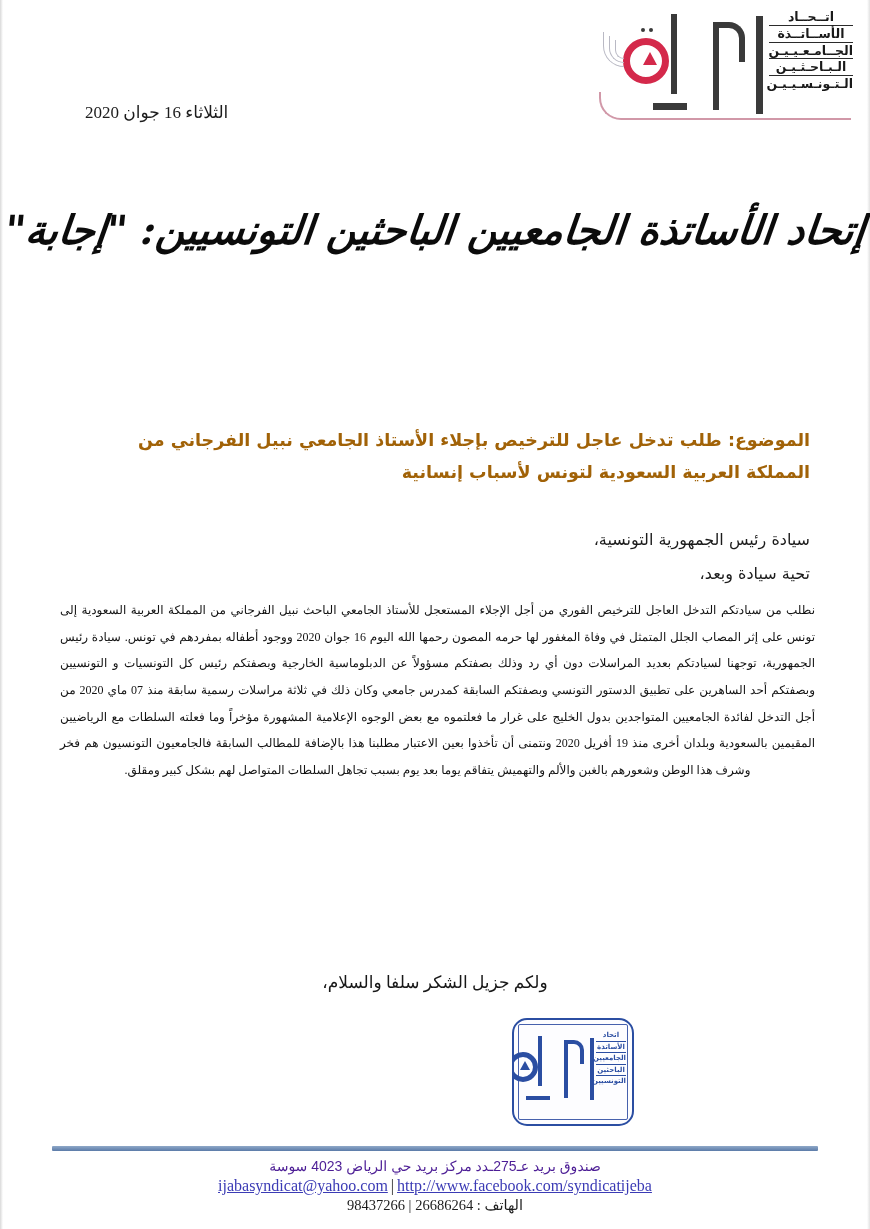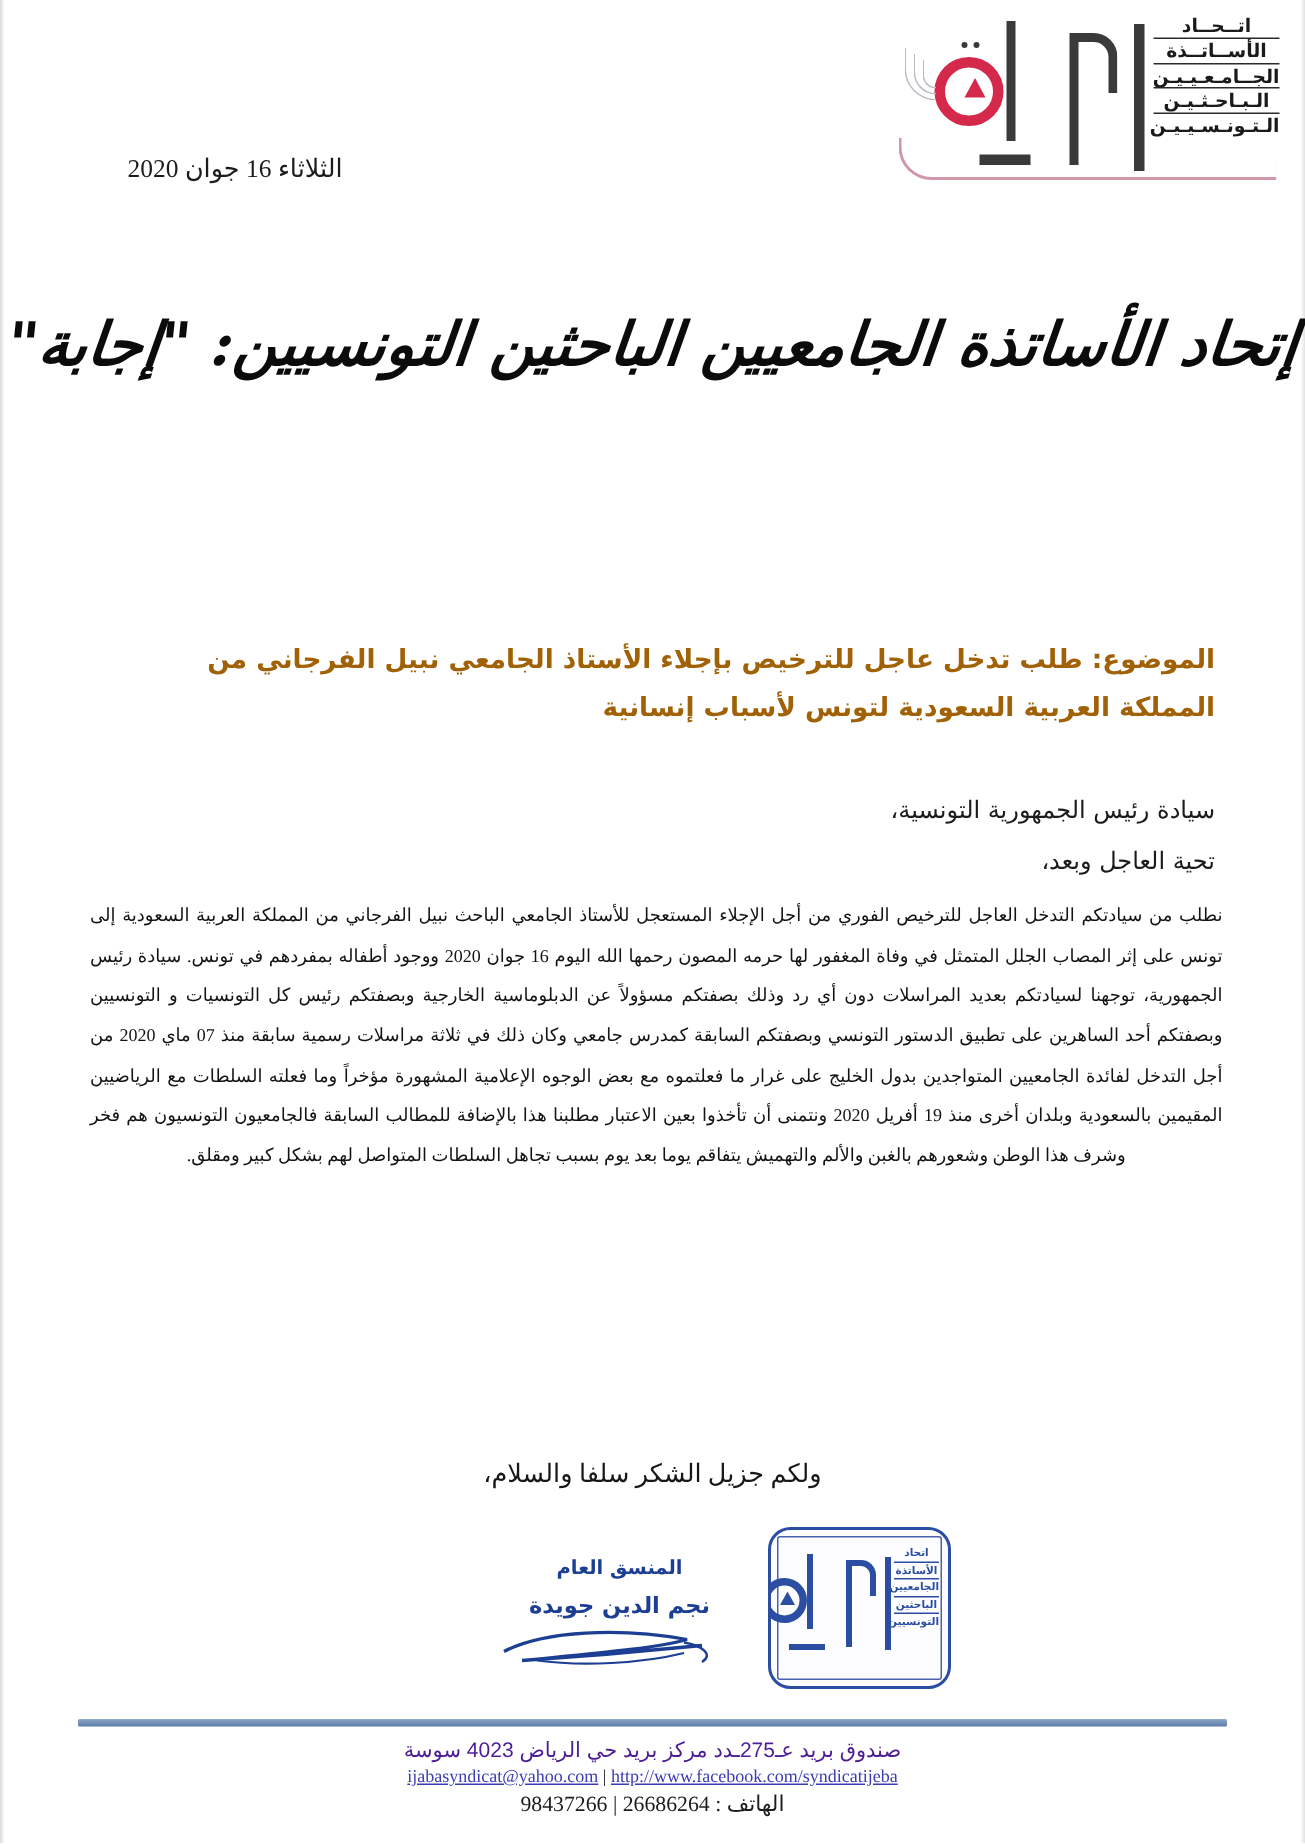--- a/index.html
+++ b/index.html
@@ -390,21 +390,21 @@
     direction: rtl;
   }
   .footer-address {
     font-family: Liberation Sans, sans-serif;
     font-size: 14px;
     color: #4c1d95;
   }
   .footer-links {
     margin-top: 3px;
     font-family: "Liberation Serif", serif;
-    font-size: 12px;
+    font-size: 16px;
     direction: ltr;
     color: #3b3bb5;
   }
   .footer-links a {
     color: #3b3bb5;
     text-decoration: underline;
   }
   .footer-sep { color: #222; padding: 0 3px; }
   .footer-phone {
     margin-top: 2px;
@@ -457,38 +457,27 @@
 
   <div class="date-line">الثلاثاء 16 جوان 2020</div>
 
   <div class="headline">إتحاد الأساتذة الجامعيين الباحثين التونسيين: "إجابة"</div>
 
 
   <div class="subject">الموضوع: طلب تدخل عاجل للترخيص بإجلاء الأستاذ الجامعي نبيل الفرجاني من المملكة العربية السعودية لتونس لأسباب إنسانية</div>
 
   <div class="salutation">
     <div>سيادة رئيس الجمهورية التونسية،</div>
-    <div>تحية العاجل وبعد،</div>
+    <div>تحية سيادة وبعد،</div>
   </div>
 
   <div class="body-text">نطلب من سيادتكم التدخل العاجل للترخيص الفوري من أجل الإجلاء المستعجل للأستاذ الجامعي الباحث نبيل الفرجاني من المملكة العربية السعودية إلى تونس على إثر المصاب الجلل المتمثل في وفاة المغفور لها حرمه المصون رحمها الله اليوم 16 جوان 2020 ووجود أطفاله بمفردهم في تونس. سيادة رئيس الجمهورية، توجهنا لسيادتكم بعديد المراسلات دون أي رد وذلك بصفتكم مسؤولاً عن الدبلوماسية الخارجية وبصفتكم رئيس كل التونسيات و التونسيين وبصفتكم أحد الساهرين على تطبيق الدستور التونسي وبصفتكم السابقة كمدرس جامعي وكان ذلك في ثلاثة مراسلات رسمية سابقة منذ 07 ماي 2020 من أجل التدخل لفائدة الجامعيين المتواجدين بدول الخليج على غرار ما فعلتموه مع بعض الوجوه الإعلامية المشهورة مؤخراً وما فعلته السلطات مع الرياضيين المقيمين بالسعودية وبلدان أخرى منذ 19 أفريل 2020 ونتمنى أن تأخذوا بعين الاعتبار مطلبنا هذا بالإضافة للمطالب السابقة فالجامعيون التونسيون هم فخر وشرف هذا الوطن وشعورهم بالغبن والألم والتهميش يتفاقم يوما بعد يوم بسبب تجاهل السلطات المتواصل لهم بشكل كبير ومقلق.</div>
 
   <div class="closing">ولكم جزيل الشكر سلفا والسلام،</div>
 
-  <div class="signature">
-    <div class="sig-role">المنسق العام</div>
-    <div class="sig-name">نجم الدين جويدة</div>
-    <div class="sig-scribble">
-      <svg width="190" height="34" viewBox="0 0 190 34">
-        <path d="M18 20 C 45 6, 95 4, 140 12 C 120 18, 70 22, 30 26 C 60 24, 110 20, 150 16" fill="none" stroke="#1d3f93" stroke-width="2.2"></path>
-        <path d="M40 26 C 70 30, 110 28, 138 21" fill="none" stroke="#1d3f93" stroke-width="1.4"></path>
-        <path d="M138 14 C 150 16, 158 22, 150 27" fill="none" stroke="#1d3f93" stroke-width="1.6"></path>
-      </svg>
-    </div>
-  </div>
 
   <div class="stamp">
     <div class="stamp-inner"></div>
     <div class="stamp-glyph">
       <div class="stamp-bar sb1"></div>
       <div class="stamp-bar sb2"></div>
       <div class="stamp-bar sb3"></div>
       <div class="stamp-hook"></div>
       <div class="stamp-foot"></div>
       <div class="stamp-crescent"></div>

